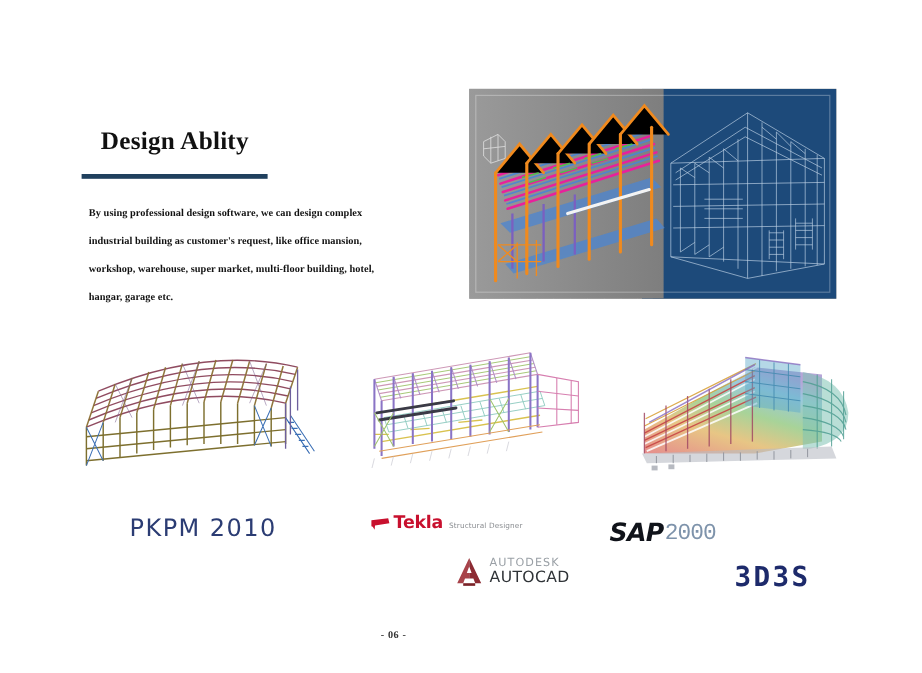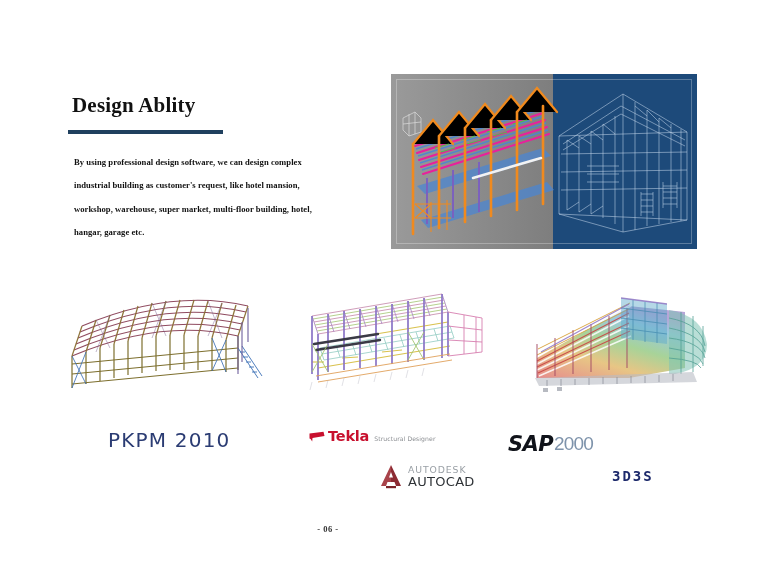--- a/index.html
+++ b/index.html
@@ -13,21 +13,21 @@
   .slide{position:absolute;inset:0;background:#fff;}
 
   
   .heading-block{position:absolute;left:68px;top:90px;width:300px;}
   .slide-title{
     font-family:"Liberation Serif", serif;
     font-weight:bold;
     font-size:21px;
     color:#111111;
     letter-spacing:.2px;
-    margin:4px;
+    margin:16px;
     line-height:1.1;
   }
   .title-rule{
     margin-top:13px;
     width:155px;height:4px;
     background:#20405e;
   }
   .body-copy{
     margin-top:20px;
     font-family:"Liberation Serif", serif;
@@ -112,47 +112,47 @@
     font-family:"DejaVu Sans", sans-serif;
   }
 
   #logo-sap{left:508px;top:12px;}
   .sap-a{
     font-size:21px;font-weight:bold;color:#10131a;letter-spacing:-.6px;
     font-family:"DejaVu Sans", sans-serif;font-style:italic;text-align:center;
   }
   .sap-num{
     font-size:19px;color:#7e93ab;letter-spacing:-.8px;margin-left:1px;
-    font-family:Liberation Sans, sans-serif;
+    font-family:Liberation Mono, monospace;
   }
 
   #logo-3d3s{left:612px;top:48px;}
   .d3s-text{
-    font-size:14px;font-weight:bold;color:#1d2a6b;letter-spacing:2px;
+    font-size:23px;font-weight:bold;color:#1d2a6b;letter-spacing:2px;
     font-family:"DejaVu Sans Mono", monospace;
   }
 
   
   .page-footer{
     position:absolute;left:0;top:524px;width:656px;text-align:center;
     font-family:"Liberation Serif", serif;
     font-weight:bold;font-size:8.5px;color:#333333;letter-spacing:.5px;
   }
 </style>
 </head>
 <body>
 
 <div class="slide">
 
   <div class="heading-block">
     <h1 class="slide-title">Design Ablity</h1>
     <div class="title-rule"></div>
     <div class="body-copy">
       <p>By using professional design software, we can design complex</p>
-      <p>industrial building as customer's request, like hotel mansion,</p>
+      <p>industrial building as customer's request, like office mansion,</p>
       <p>workshop, warehouse, super market, multi-floor building, hotel,</p>
       <p>hangar, garage etc.</p>
     </div>
   </div>
 
   <div class="bim-hero">
     <div class="blueprint-half"></div>
     <div class="floor-grid"></div>
 
     <svg viewBox="0 0 306 175" preserveAspectRatio="none">

